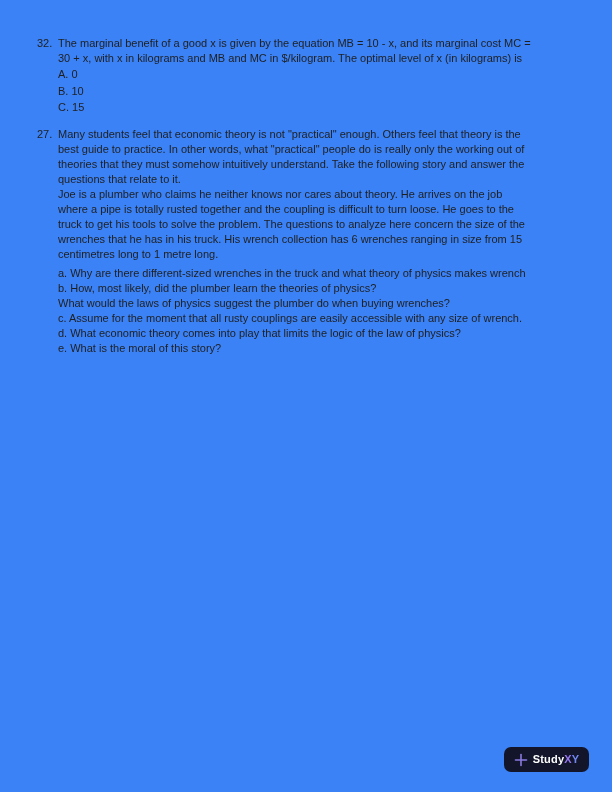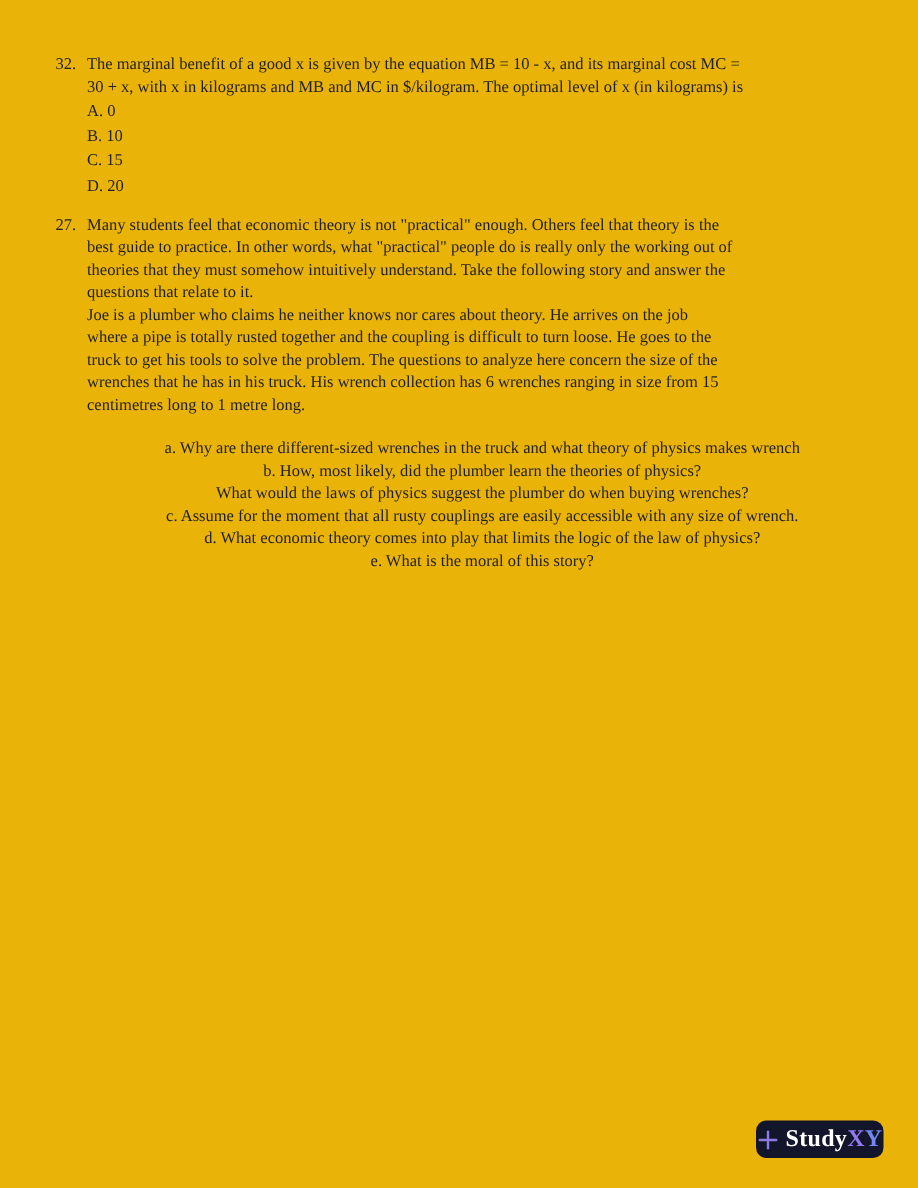--- a/index.html
+++ b/index.html
@@ -4,23 +4,23 @@
 <style>
   html, body {
     margin: 0;
     padding: 0;
     background: #ffffff;
   }
   .page {
     position: relative;
     width: 612px;
     height: 792px;
-    background: #eab308;
+    background: #3b82f6;
     overflow: hidden;
-    font-family: Liberation Serif, serif;
+    font-family: Liberation Sans, sans-serif;
     font-size: 11px;
     line-height: 15px;
     color: #1f1f1f;
   }
   .content {
     position: absolute;
     left: 37px;
     top: 36px;
     width: 548px;
   }
@@ -42,43 +42,42 @@
   .options {
   }
   .option {
     line-height: 16.5px;
     white-space: nowrap;
   }
   .question-33 {
     margin-top: 11px;
   }
   .subq {
-    margin-top: 14px;
-    text-align: center;
+    margin-top: 4px;
   }
   .logo-badge {
     position: absolute;
     left: 504px;
     top: 747px;
     width: 85px;
     height: 25px;
     border-radius: 7px;
     background: #13152a;
     display: flex;
     align-items: center;
     justify-content: center;
     gap: 5px;
   }
   .plus-wrap {
     display: inline-flex;
     align-items: center;
     color: #8b7ae0;
   }
   .logo-text {
-    font-size: 16px;
+    font-size: 11px;
     font-weight: bold;
     letter-spacing: 0.2px;
     color: #ffffff;
     line-height: 25px;
   }
   .logo-x { color: #9679f0; }
   .logo-y { color: #7287f2; }
 </style>
 </head>
 <body>
@@ -90,21 +89,20 @@
       <div class="qnum">32.</div>
       <div class="qbody">
         <div class="para">
           <div class="line">The marginal benefit of a good x is given by the equation MB = 10 - x, and its marginal cost MC =</div>
           <div class="line">30 + x, with x in kilograms and MB and MC in $/kilogram. The optimal level of x (in kilograms) is</div>
         </div>
         <div class="options">
           <div class="option">A. 0</div>
           <div class="option">B. 10</div>
           <div class="option">C. 15</div>
-          <div class="option">D. 20</div>
         </div>
       </div>
     </section>
 
     <section class="question question-33">
       <div class="qnum">27.</div>
       <div class="qbody">
         <div class="para">
           <div class="line">Many students feel that economic theory is not "practical" enough. Others feel that theory is the</div>
           <div class="line">best guide to practice. In other words, what "practical" people do is really only the working out of</div>

